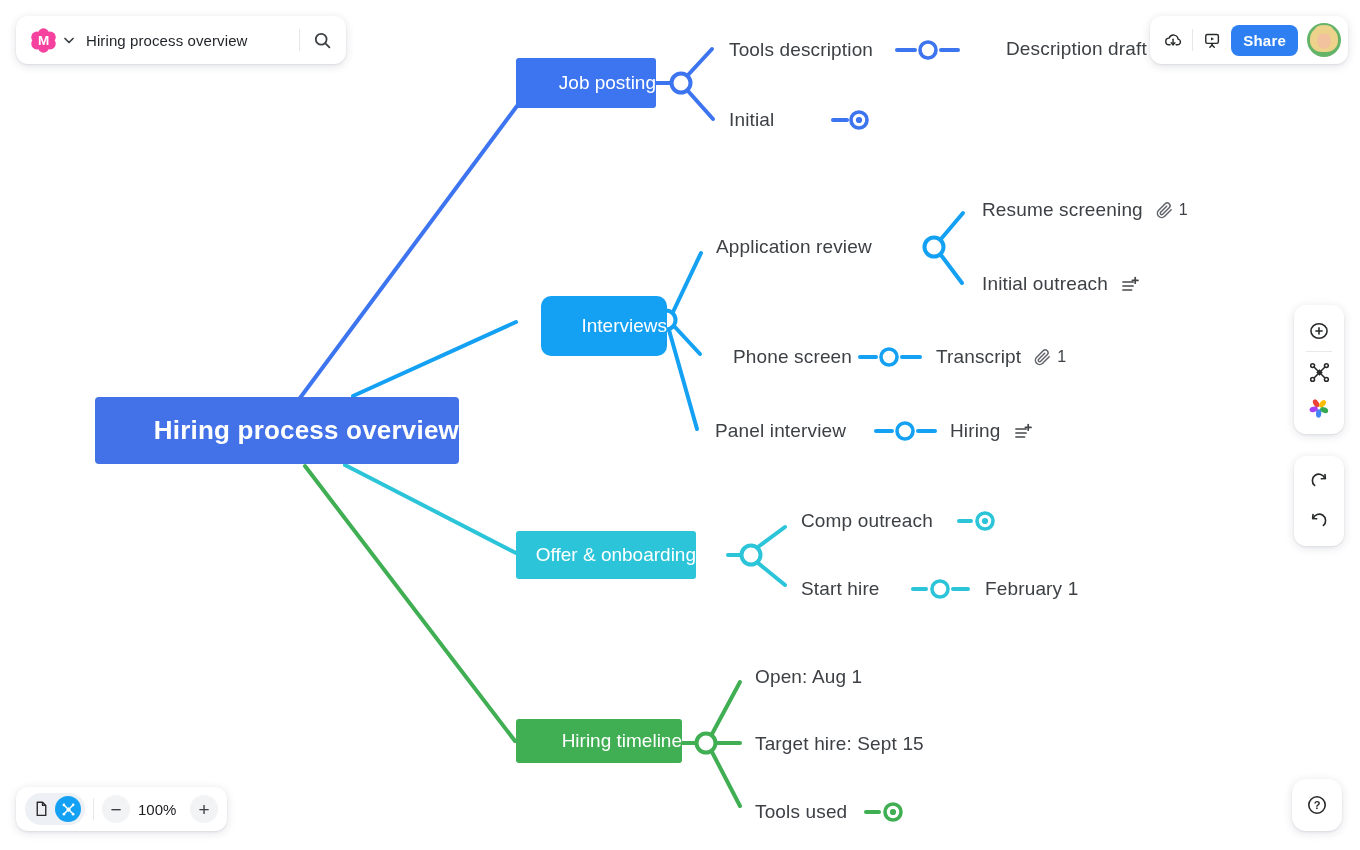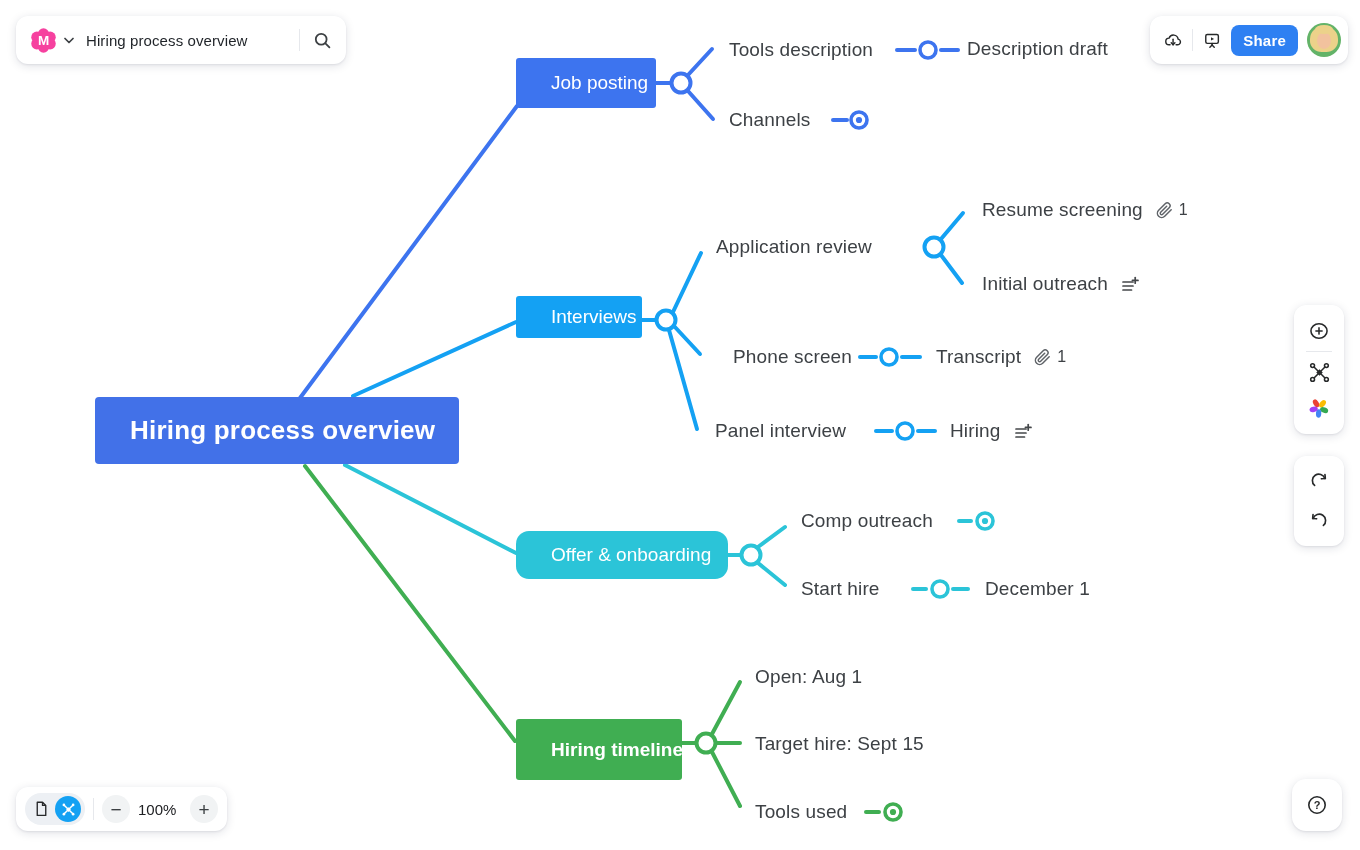--- a/index.html
+++ b/index.html
@@ -43,28 +43,28 @@
 
   
   #help-card { left:1292px; top:779px; width:50px; height:52px; justify-content:center; border-radius:14px; }
 
   
   #map-svg { position:absolute; left:0; top:0; }
   #map-svg line, #map-svg path.edge { stroke-width:4; stroke-linecap:round; fill:none; }
   #map-svg circle.knot { fill:#fff; stroke-width:4; cursor:pointer; }
   #map-svg circle.knot-s { fill:#fff; stroke-width:3.6; cursor:pointer; }
 
-  .mapnode { position:absolute; display:flex; align-items:center; justify-content:flex-start;
-             color:#fff; font-size:19px; border-radius:3px; cursor:pointer; white-space:nowrap;padding-left:35px; }
+  .mapnode { position:absolute; display:flex; align-items:center; justify-content:flex-end;
+             color:#fff; font-size:19px; border-radius:3px; cursor:pointer; white-space:nowrap; }
   #node-central { left:95px; top:397px; width:364px; height:67px; font-size:26px; font-weight:700; border-radius:4px;
                   background:var(--central-node,#4271e8); letter-spacing:.2px; }
   #node-job       { left:516px; top:58px;  width:140px; height:50px; background:var(--branch-blue,#3d74ef); }
-  #node-interviews{ left:516px; top:296px; width:126px; height:42px; background:var(--branch-light-blue,#14a1f3); }
-  #node-offer     { left:516px; top:531px; width:212px; height:48px; background:var(--branch-cyan,#2bc4d8);border-radius:13px; }
-  #node-timeline  { left:516px; top:719px; width:166px; height:61px; background:var(--branch-green,#40ae52);font-weight:bold; }
+  #node-interviews{ left:541px; top:296px; width:126px; height:60px; background:var(--branch-light-blue,#14a1f3);border-radius:10px; }
+  #node-offer     { left:516px; top:531px; width:180px; height:48px; background:var(--branch-cyan,#2bc4d8); }
+  #node-timeline  { left:516px; top:719px; width:166px; height:44px; background:var(--branch-green,#40ae52); }
 
   .leaf { position:absolute; transform:translateY(-50%); display:flex; align-items:center; gap:13px;
           font-size:19px; color:var(--leaf-text,#3d4145); white-space:nowrap; cursor:pointer; letter-spacing:.15px; }
   .leaf .cnt { font-size:16px; color:#3d4145; margin-left:-7px; }
   .leaf svg { flex:0 0 auto; }
 </style>
 </head>
 <body>
 
 <div style="position:absolute;inset:0;">
@@ -142,25 +142,25 @@
 <div class="mapnode" id="node-offer">
       <span>Offer &amp; onboarding</span>
     </div>
 <div class="mapnode" id="node-timeline">
       <span>Hiring timeline</span>
     </div>
 
 <div class="leaf" style="left:729px;top:50px">
       <span>Tools description</span>
     </div>
-<div class="leaf" style="left:967px;top:49px">
+<div class="leaf" style="left:1006px;top:49px">
       <span>Description draft</span>
     </div>
 <div class="leaf" style="left:729px;top:120px">
-      <span>Channels</span>
+      <span>Initial</span>
     </div>
 
 <div class="leaf" style="left:716px;top:247px">
       <span>Application review</span>
     </div>
 <div class="leaf" style="left:982px;top:210px">
   <span>Resume screening</span>
   <svg width="17" height="17" viewBox="0 0 24 24">
         <path d="M21.44 11.05l-9.19 9.19a6 6 0 0 1-8.49-8.49l9.19-9.19a4 4 0 0 1 5.66 5.66l-9.2 9.19a2 2 0 0 1-2.83-2.83l8.49-8.48" fill="none" stroke="#5f6368" stroke-width="2.1" stroke-linecap="round" stroke-linejoin="round"></path>
       </svg>
@@ -202,21 +202,21 @@
       </svg>
 </div>
 
 <div class="leaf" style="left:801px;top:521px">
       <span>Comp outreach</span>
     </div>
 <div class="leaf" style="left:801px;top:589px">
       <span>Start hire</span>
     </div>
 <div class="leaf" style="left:985px;top:589px">
-      <span>December 1</span>
+      <span>February 1</span>
     </div>
 
 <div class="leaf" style="left:755px;top:677px">
       <span>Open: Aug 1</span>
     </div>
 <div class="leaf" style="left:755px;top:744px">
       <span>Target hire: Sept 15</span>
     </div>
 <div class="leaf" style="left:755px;top:812px">
       <span>Tools used</span>

